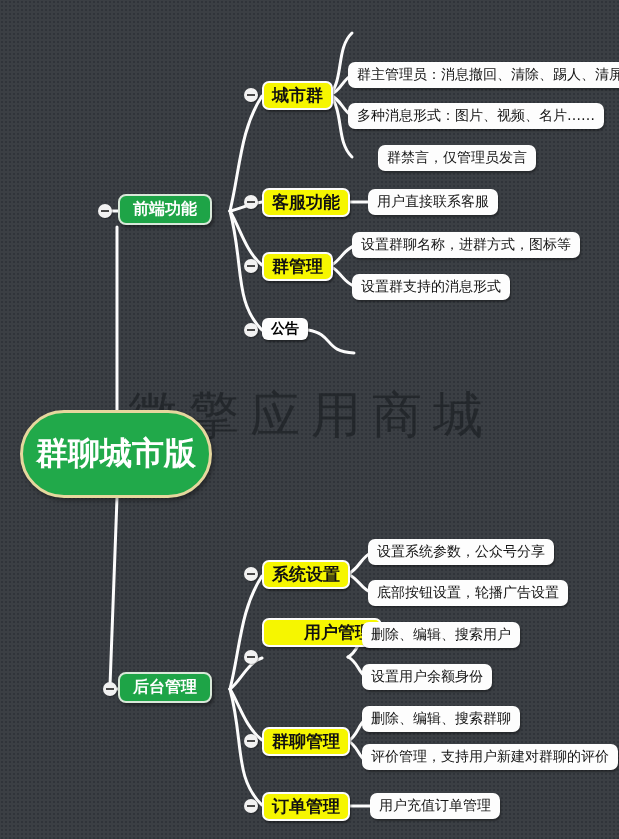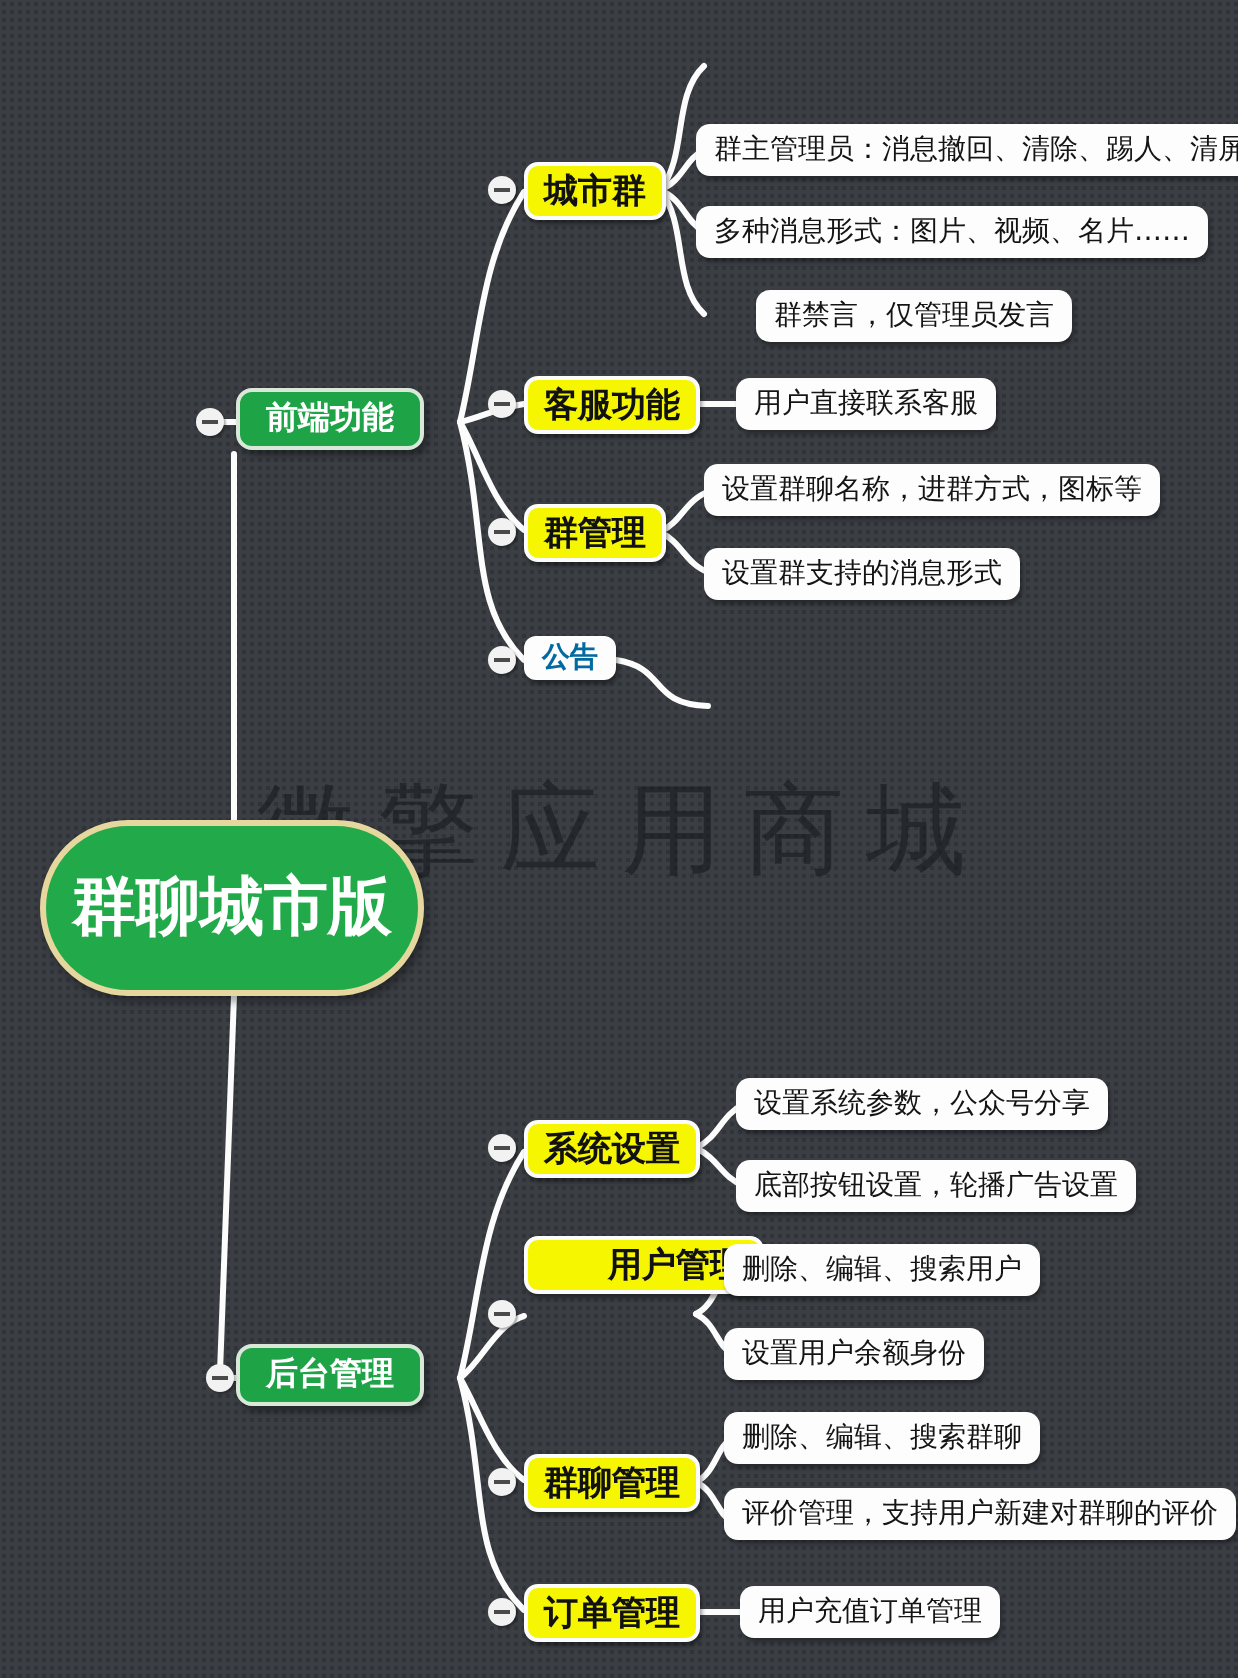--- a/index.html
+++ b/index.html
@@ -58,21 +58,21 @@
     border:2px solid #fcfcfc;
     border-radius:7px;
     color:#111111;
     font-size:17px; font-weight:600;
     padding:1px 8px;
     box-shadow:1px 2px 2px rgba(0,0,0,0.4);
   }
   .plain {
     background:#fdfdfd;
     border-radius:6px;
-    color:#0369a1;
+    color:#000000;
     font-size:14px; font-weight:600;
     padding:2px 9px;
     box-shadow:1px 2px 2px rgba(0,0,0,0.4);
     text-align:right;
   }
   .leaf {
     background:#fdfdfd;
     border-radius:7px;
     color:#141414;
     font-size:14px;

